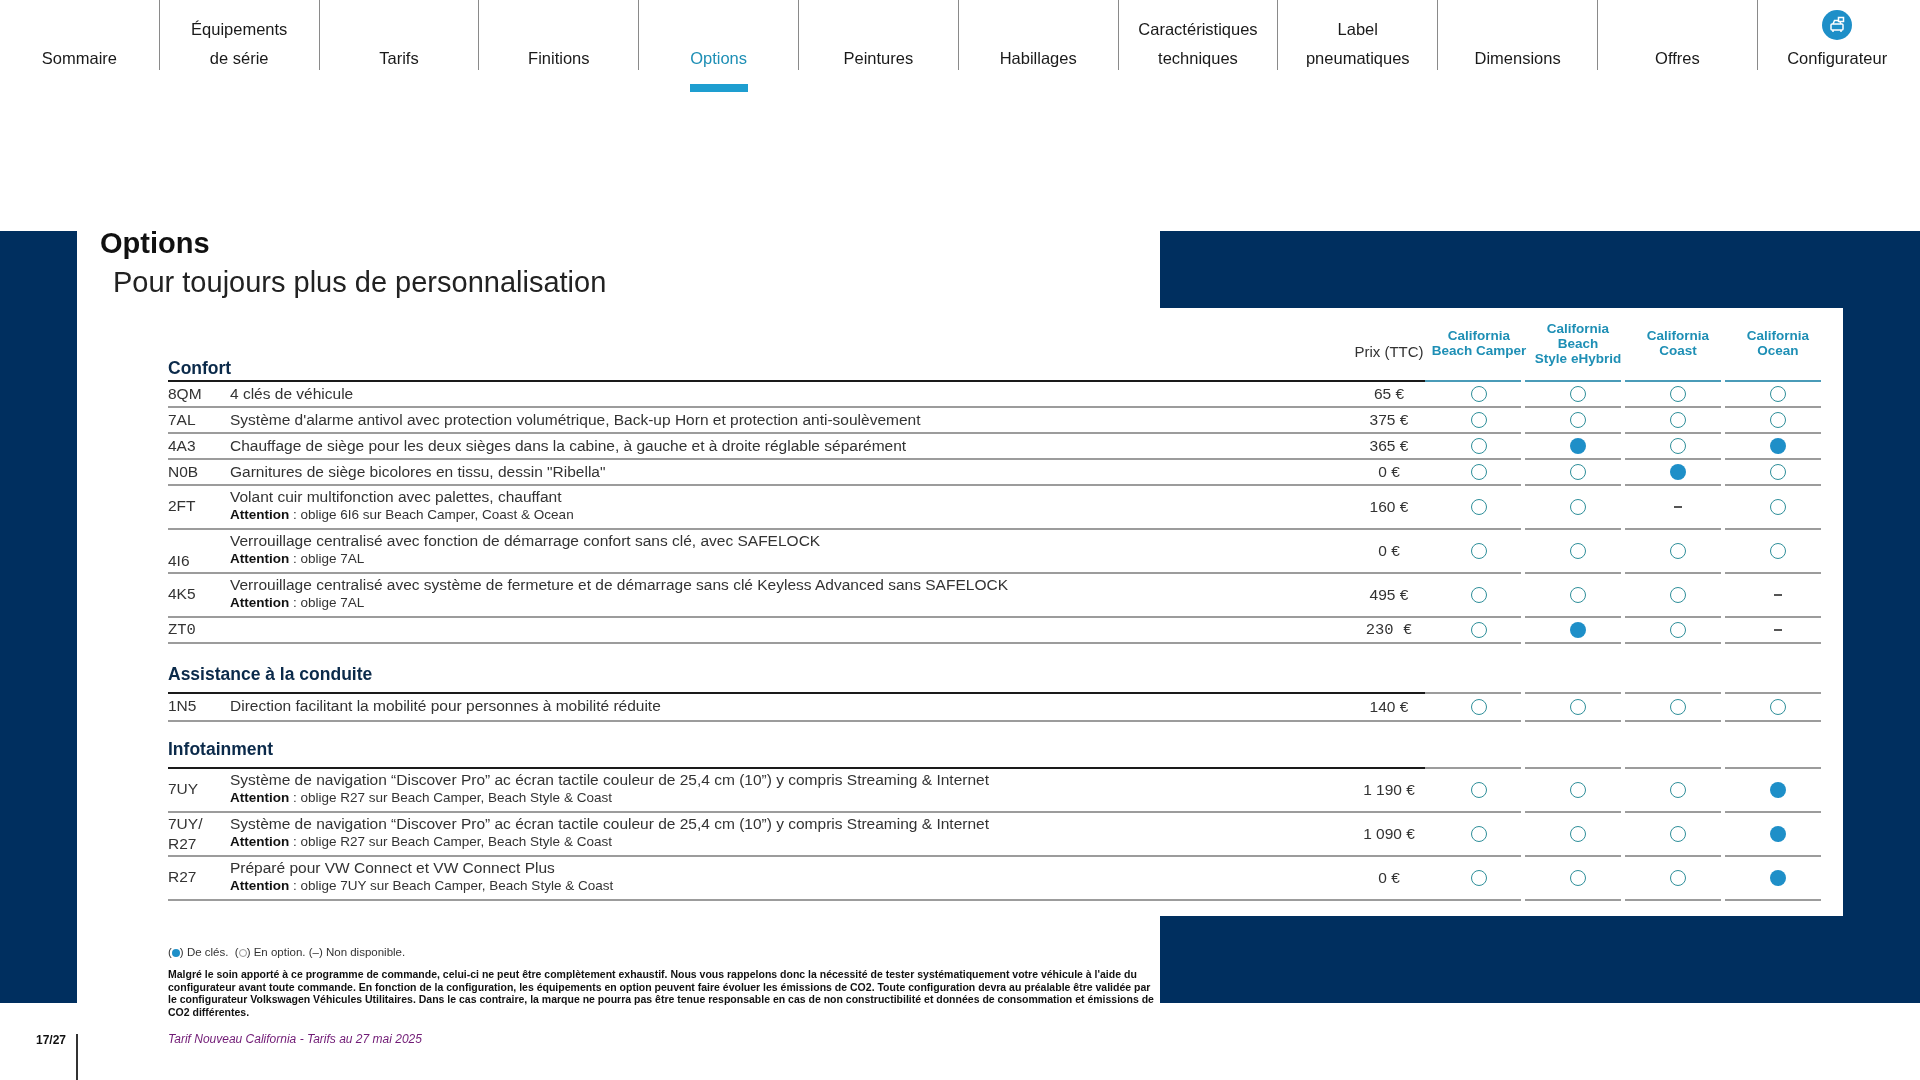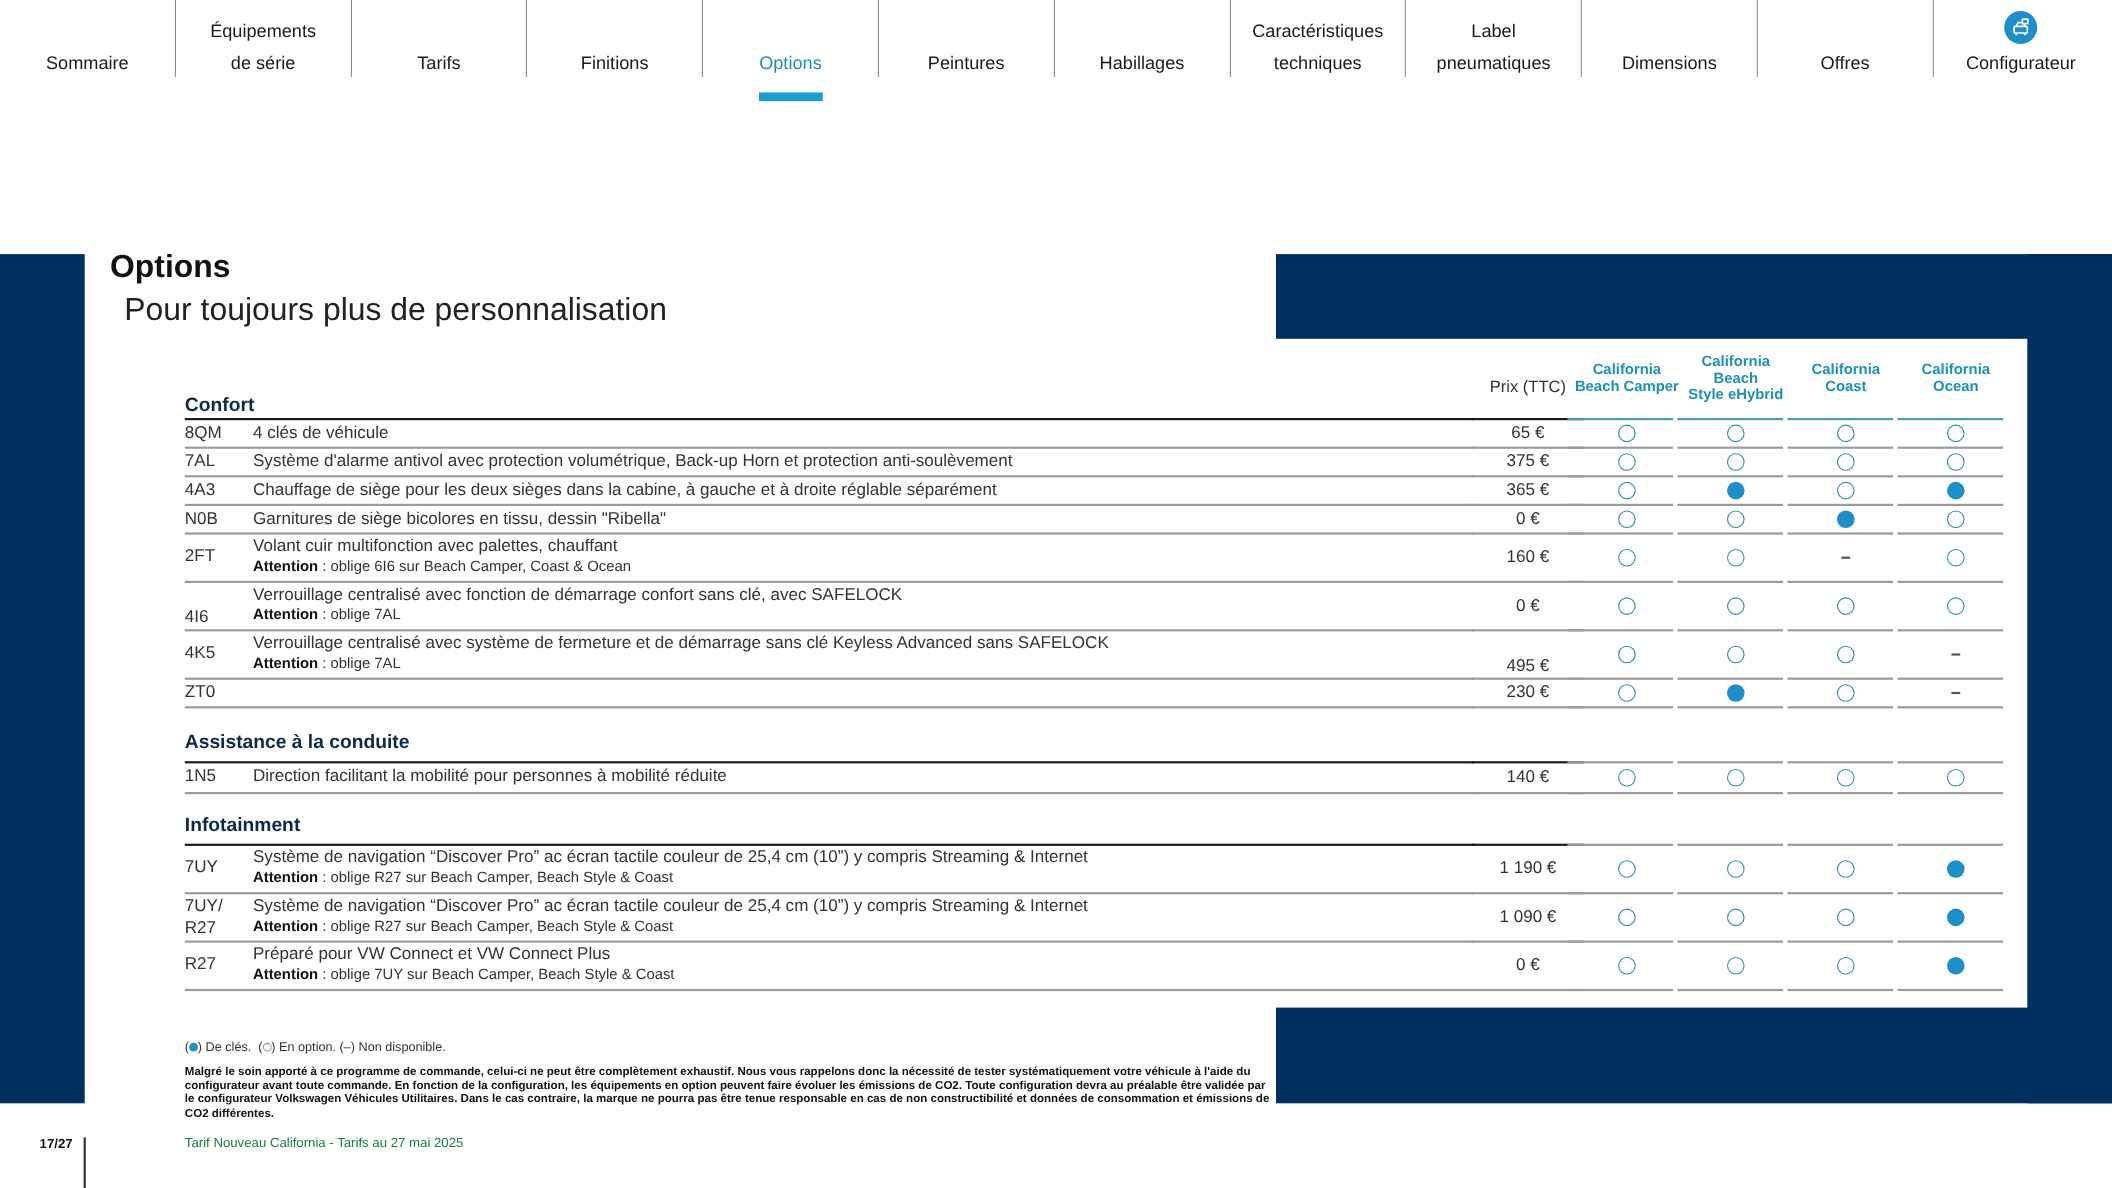--- a/index.html
+++ b/index.html
@@ -49,21 +49,21 @@
   .mark.std { background: #1e8fc8; }
   .mark.na { width: 8px; height: 1.5px; border-radius: 0; background: #555; }
 
   
   .legend { position: absolute; left: 168px; top: 946px; font-size: 11.5px; color: #333; }
   .legend .dot { display: inline-block; width: 8px; height: 8px; border-radius: 50%; background: #1e8fc8; vertical-align: middle; }
   .legend .ring { display: inline-block; width: 8px; height: 8px; border-radius: 50%; border: 1px solid #999; vertical-align: middle; }
   .disclaimer { position: absolute; left: 168px; top: 968px; width: 990px; font-size: 10.5px; font-weight: bold; color: #111; line-height: 12.5px; }
   .page-num { position: absolute; left: 36px; top: 1033px; font-size: 12px; font-weight: bold; color: #111; }
   .page-sep { position: absolute; left: 76px; top: 1034px; width: 1.5px; height: 46px; background: #333; }
-  .doc-footer { position: absolute; left: 168px; top: 1032px; font-size: 12px; color: #15803d; }
+  .doc-footer { position: absolute; left: 168px; top: 1032px; font-size: 12px; color: #701a75; font-style: italic; }
 </style>
 </head>
 <body>
 
 <nav class="topnav" id="topnav">
     <div class="nav-item">
       <span class="lbl">Sommaire</span>
     </div>
     <div class="nav-sep"></div>
     <div class="nav-item">
@@ -237,33 +237,33 @@
     <div class="rule grey" style="top: 254px; left: 0px; width: 1172px;"></div>
     <div class="rule grey" style="top: 254px; left: 1170px; width: 102px;"></div>
     <div class="rule grey" style="top: 254px; left: 1257px; width: 96px;"></div>
     <div class="rule grey" style="top: 254px; left: 1357px; width: 96px;"></div>
     <div class="rule grey" style="top: 254px; left: 1457px; width: 96px;"></div>
     <div class="rule grey" style="top: 254px; left: 1557px; width: 96px;"></div>
     <div class="row" style="top: 254px; height: 44px;">
       <div class="code" style="top: 12px;">4K5</div>
       <div class="desc" style="top: 3px;">Verrouillage centralisé avec système de fermeture et de démarrage sans clé Keyless Advanced sans SAFELOCK</div>
       <div class="note" style="top: 23px;"><b>Attention</b><span> : oblige 7AL</span></div>
-      <div class="price" style="top: 25px;">495 €</div>
+      <div class="price" style="top: 14px;">495 €</div>
       <div class="mark opt" style="left: 1303px; top: 15px;"></div>
       <div class="mark opt" style="left: 1402px; top: 15px;"></div>
       <div class="mark opt" style="left: 1502px; top: 15px;"></div>
       <div class="mark na" style="left: 1606px; top: 22.25px;"></div>
     </div>
     <div class="rule grey" style="top: 298px; left: 0px; width: 1172px;"></div>
     <div class="rule grey" style="top: 298px; left: 1170px; width: 102px;"></div>
     <div class="rule grey" style="top: 298px; left: 1257px; width: 96px;"></div>
     <div class="rule grey" style="top: 298px; left: 1357px; width: 96px;"></div>
     <div class="rule grey" style="top: 298px; left: 1457px; width: 96px;"></div>
     <div class="rule grey" style="top: 298px; left: 1557px; width: 96px;"></div>
-    <div class="row" style="top: 298px; height: 42px;">
+    <div class="row" style="top: 298px; height: 42px; font-family: Liberation Mono, monospace;">
       <div class="code" style="top: 4px;">ZT0</div>
       <div class="price" style="top: 4.5px;">230 €</div>
       <div class="mark opt" style="left: 1303px; top: 6px;"></div>
       <div class="mark std" style="left: 1402px; top: 6px;"></div>
       <div class="mark opt" style="left: 1502px; top: 6px;"></div>
       <div class="mark na" style="left: 1606px; top: 13.25px;"></div>
     </div>
     <div class="rule grey" style="top: 324px; left: 0px; width: 1172px;"></div>
     <div class="rule grey" style="top: 324px; left: 1170px; width: 102px;"></div>
     <div class="rule grey" style="top: 324px; left: 1257px; width: 96px;"></div>

